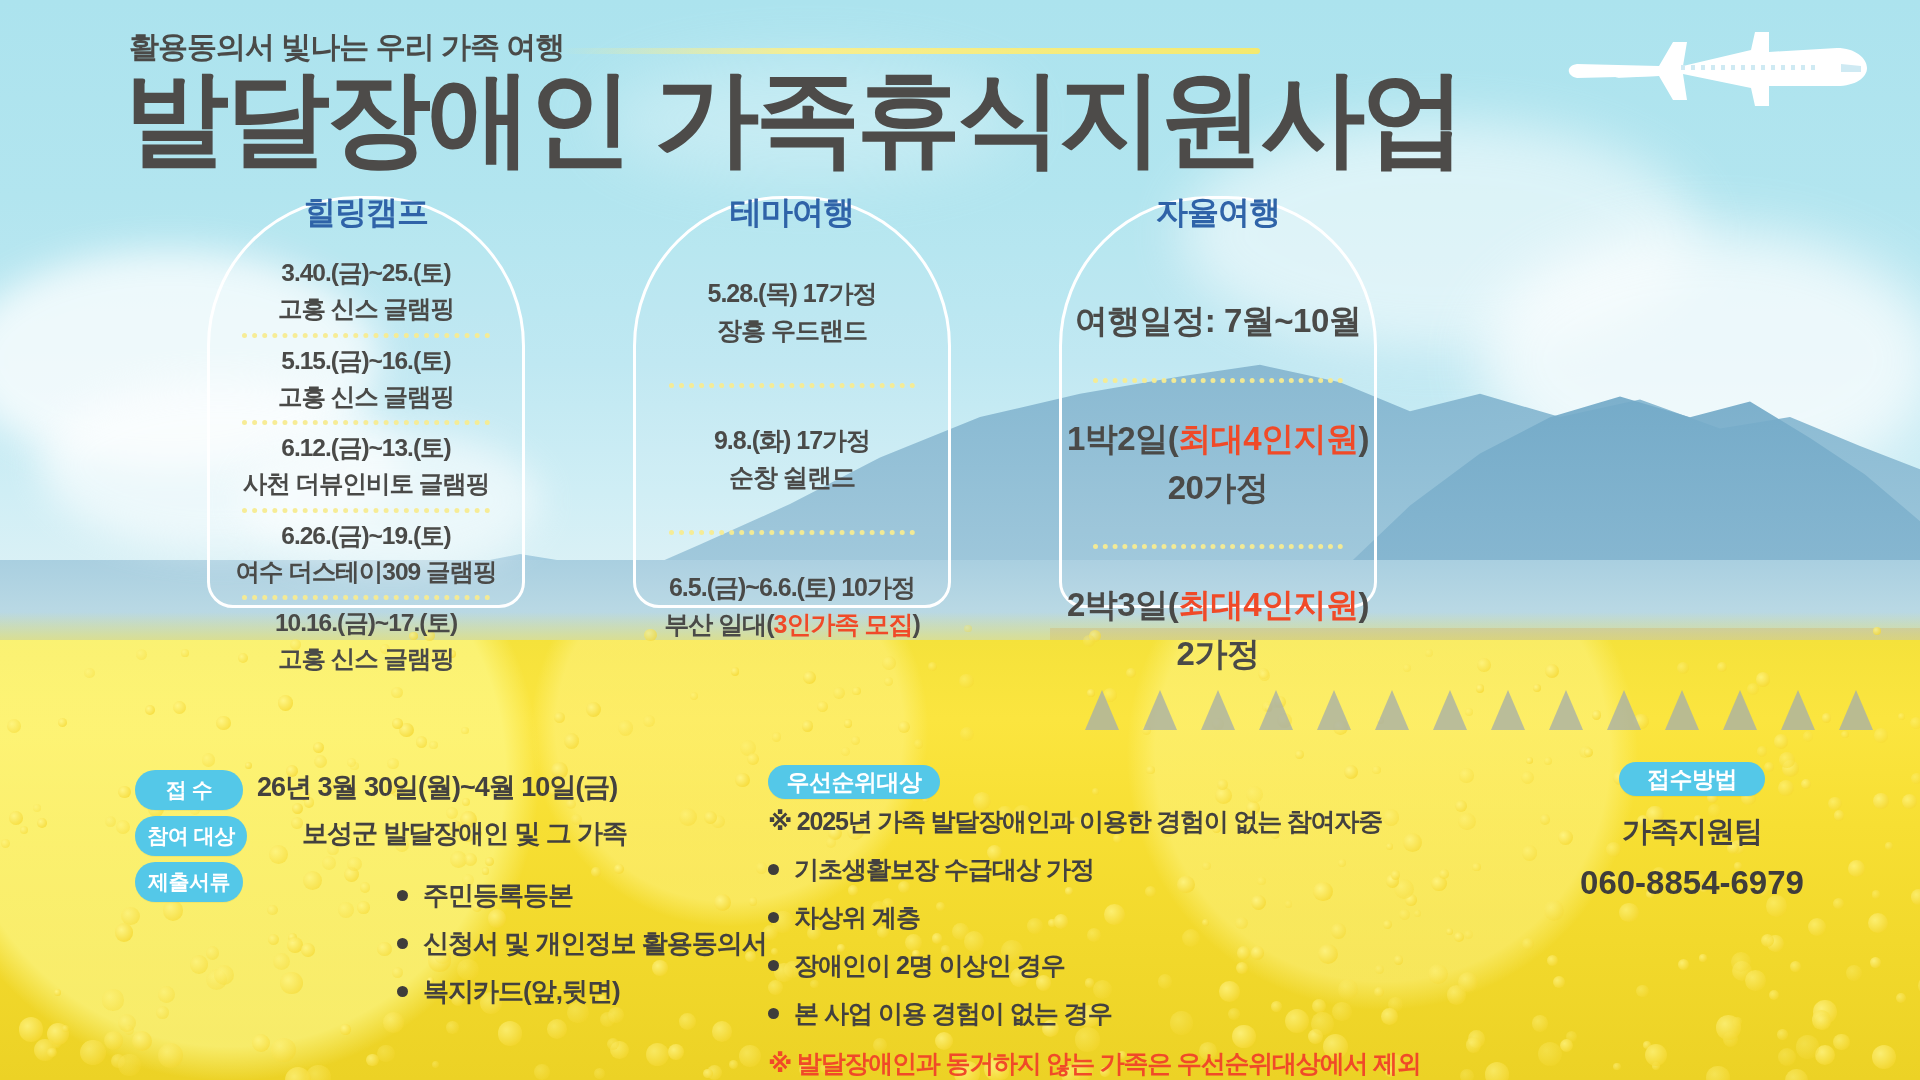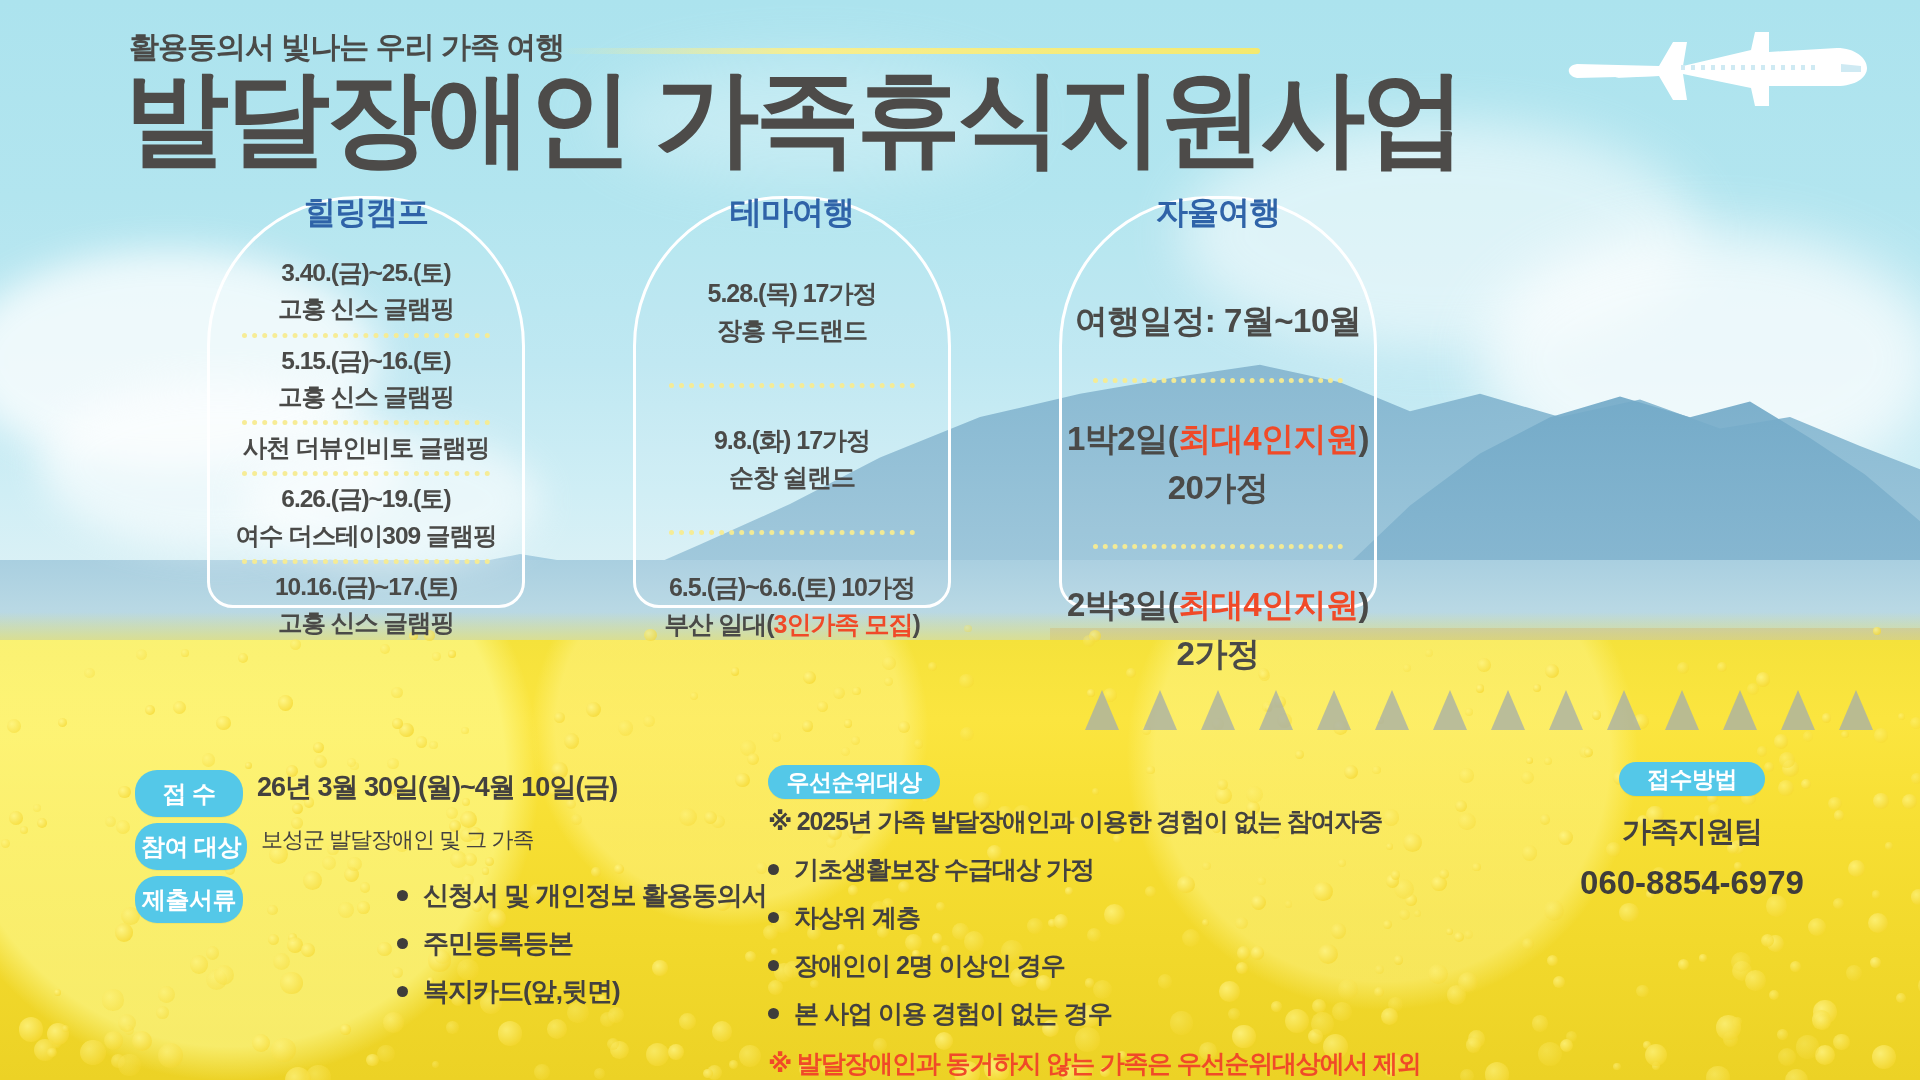--- a/index.html
+++ b/index.html
@@ -153,25 +153,25 @@
 
   
   .pill{
     display:inline-flex;align-items:center;justify-content:center;
     background:#54c8e8;color:#ffffff;border-radius:22px;
     font-weight:800;letter-spacing:-.5px;
     box-shadow:0 1px 0 rgba(0,0,0,.04);
   }
   .bl{position:absolute;left:135px;top:770px;width:620px;}
   .bl-row{display:flex;align-items:flex-start;margin-bottom:6px;}
-  .bl-pill{width:108px;height:47px;font-size:24px;margin-right:14px;flex:0 0 auto;}
+  .bl-pill{width:108px;height:40px;font-size:21px;margin-right:14px;flex:0 0 auto;}
   .bl-pill.wide{width:112px;}
   .bl-text{font-size:27px;font-weight:800;color:#43413f;letter-spacing:-1px;
     white-space:nowrap;line-height:34px;}
-  .bl-text.plain{font-weight:400;font-size:22px;}
+  .bl-text.plain{font-weight:700;font-size:26px;margin-left:41px;}
   .bl-docs{position:absolute;left:262px;top:108px;}
   .doc-item{display:flex;align-items:center;margin-bottom:13px;}
   .bullet{width:11px;height:11px;border-radius:50%;background:#3f3d3b;margin-right:15px;flex:0 0 auto;}
   .doc-text{font-size:26px;font-weight:700;color:#43413f;letter-spacing:-1px;white-space:nowrap;}
 
   
   .bm{position:absolute;left:768px;top:765px;width:720px;}
   .bm-pill{width:172px;height:34px;font-size:23px;}
   .bm-note{
     margin-top:6px;font-size:25px;font-weight:800;color:#43413f;letter-spacing:-1.2px;
@@ -712,20 +712,21 @@
         <span>힐링캠프</span>
       </span>
     </div>
     <div class="card-body">
         <div class="line ">3.40.(금)~25.(토)</div>
         <div class="line sub">고흥 신스 글램핑</div>
         <div class="dots"></div>
         <div class="line ">5.15.(금)~16.(토)</div>
         <div class="line sub">고흥 신스 글램핑</div>
         <div class="dots"></div>
+        <div class="line ">6.12.(금)~13.(토)</div>
         <div class="line sub">사천 더뷰인비토 글램핑</div>
         <div class="dots"></div>
         <div class="line ">6.26.(금)~19.(토)</div>
         <div class="line sub">여수 더스테이309  글램핑</div>
         <div class="dots"></div>
         <div class="line ">10.16.(금)~17.(토)</div>
         <div class="line sub">고흥 신스 글램핑</div>
       </div>
   </div>
 
@@ -774,25 +775,25 @@
     <div class="bl-row">
       <span class="pill bl-pill wide">참여 대상</span>
       <span class="bl-text plain">보성군 발달장애인 및 그 가족</span>
     </div>
     <div class="bl-row">
       <span class="pill bl-pill">제출서류</span>
     </div>
     <div class="bl-docs" id="doc-list">
         <div class="doc-item">
           <span class="bullet"></span>
-          <span class="doc-text">신청서 및 개인정보 활용동의서</span>
+          <span class="doc-text">주민등록등본</span>
         </div>
         <div class="doc-item">
           <span class="bullet"></span>
-          <span class="doc-text">주민등록등본</span>
+          <span class="doc-text">신청서 및 개인정보 활용동의서</span>
         </div>
         <div class="doc-item">
           <span class="bullet"></span>
           <span class="doc-text">복지카드(앞,뒷면)</span>
         </div>
       </div>
   </div>
 
   <div class="bm">
     <span class="pill bm-pill">우선순위대상</span>

